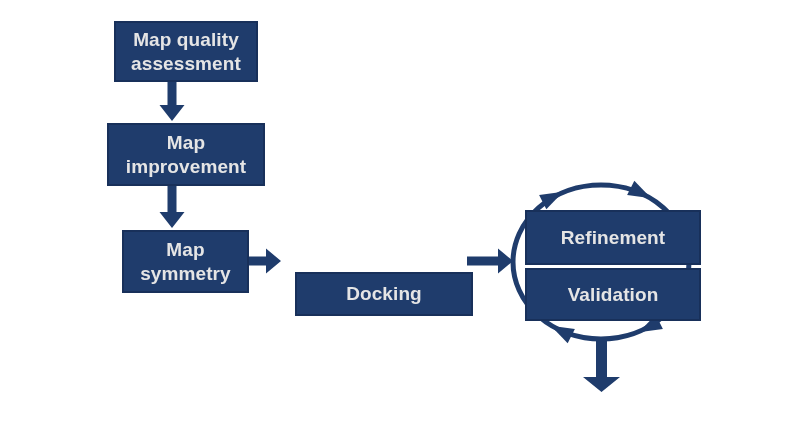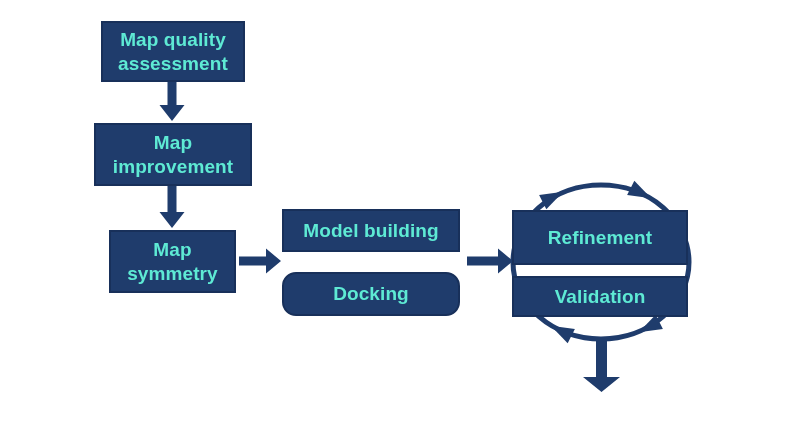--- a/index.html
+++ b/index.html
@@ -19,31 +19,32 @@
     position: absolute;
     left: 0;
     top: 0;
     z-index: 1;
   }
   .box {
     position: absolute;
     box-sizing: border-box;
     background: #1f3c6c;
     border: 2px solid #18305a;
-    color: #5eead4;
+    color: #e5e5e5;
     font-weight: 700;
     font-size: 19px;
     line-height: 1.26;
     display: flex;
     align-items: center;
     justify-content: center;
     text-align: center;
     white-space: pre-line;
     z-index: 2;
     letter-spacing: 0.1px;
+    margin-left: 13px;
   }
   .shape { fill: #1f3c6c; stroke: none; }
   .cycle-arc { fill: none; stroke: #1f3c6c; stroke-width: 5; }
 </style>
 </head>
 <body>
 
 <div id="canvas">
 
   <svg id="connector-layer" width="800" height="443" viewBox="0 0 800 443">
@@ -67,22 +68,21 @@
 
   <div class="box" style="left:101px; top:21px; width:144px; height:61px;">Map quality
 assessment</div>
 
   <div class="box" style="left:94px; top:123px; width:158px; height:63px;">Map
 improvement</div>
 
   <div class="box" style="left:109px; top:230px; width:127px; height:63px;">Map
 symmetry</div>
 
-  <div class="box" style="left:282px; top:209px; width:178px; height:43px;">Model building</div>
 
-  <div class="box" style="left:282px; top:272px; width:178px; height:44px;border-radius:14px;">Docking</div>
+  <div class="box" style="left:282px; top:272px; width:178px; height:44px;">Docking</div>
 
   <div class="box" style="left:512px; top:210px; width:176px; height:55px;">Refinement</div>
 
-  <div class="box" style="left:512px; top:276px; width:176px; height:41px;">Validation</div>
+  <div class="box" style="left:512px; top:268px; width:176px; height:53px;">Validation</div>
 
 
 </div>
 
 </body></html>

